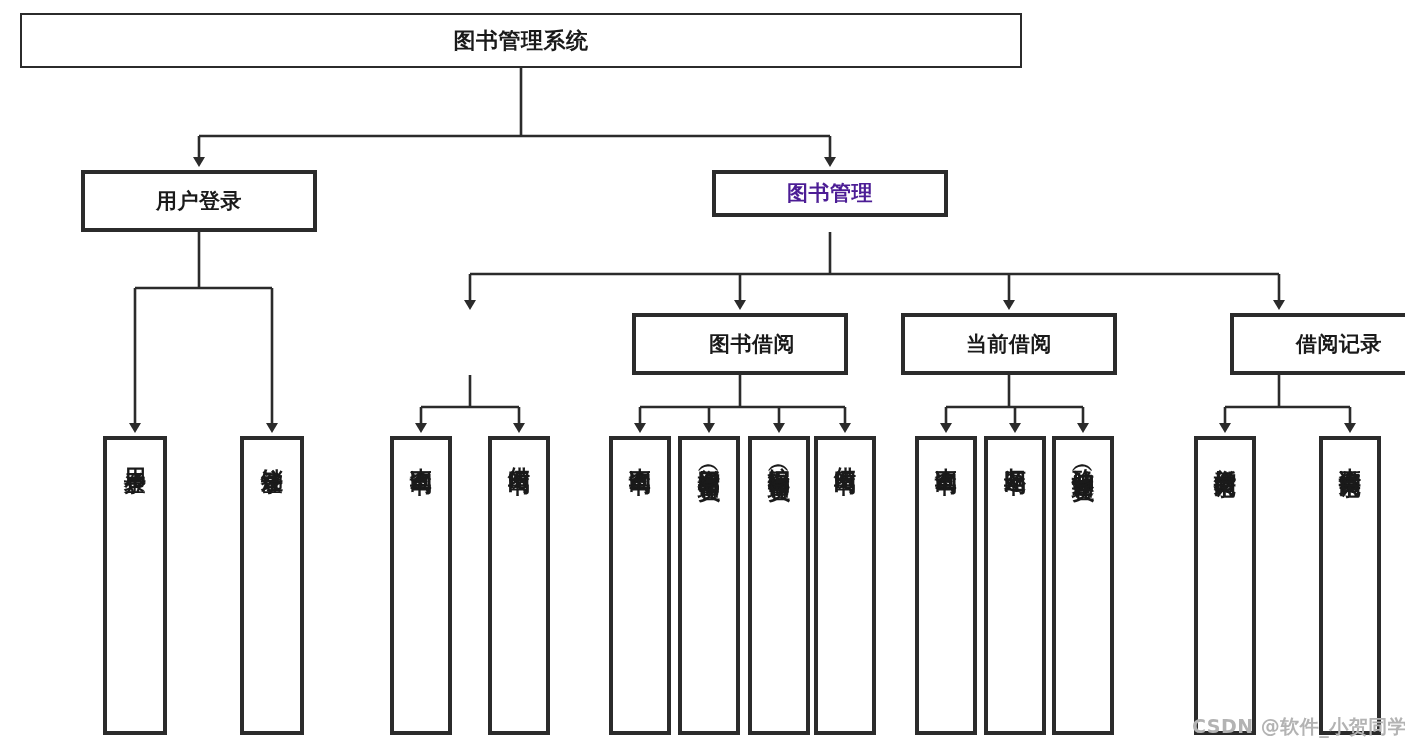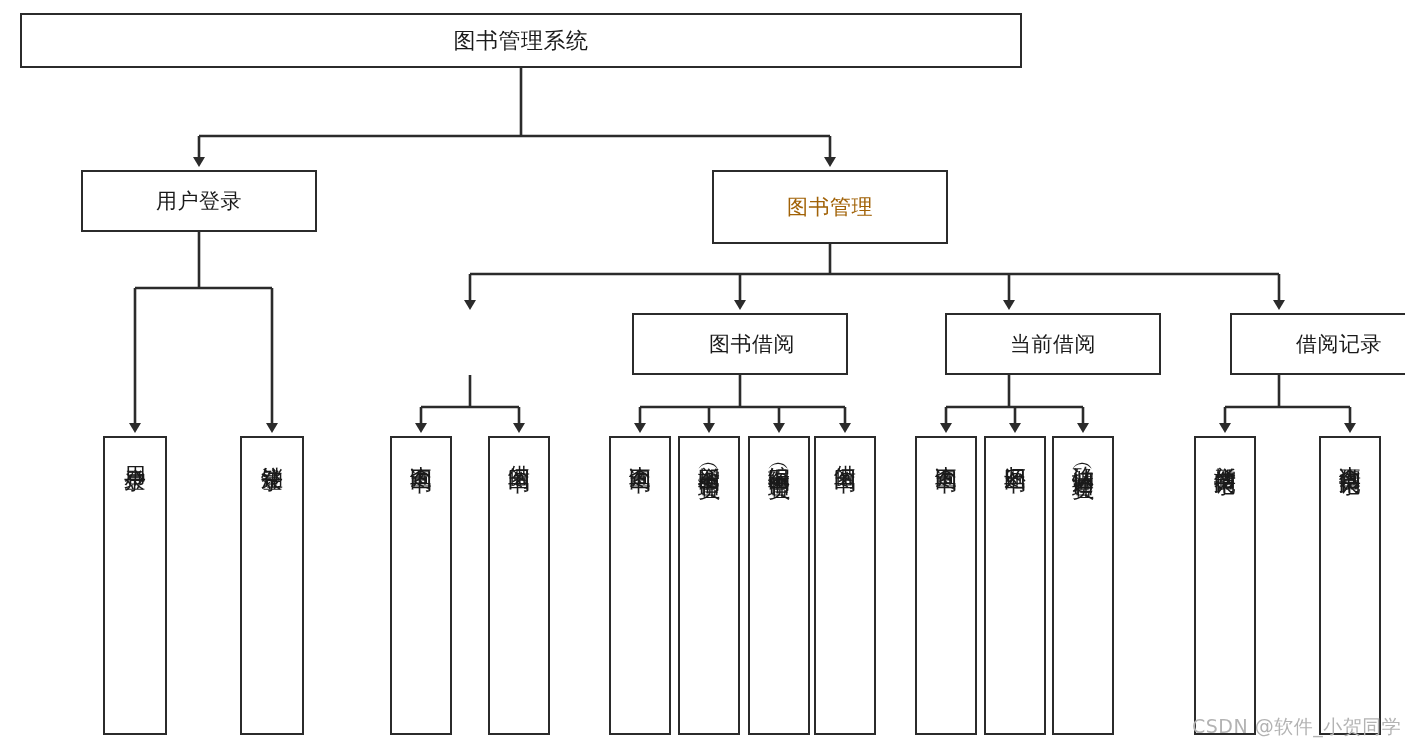--- a/index.html
+++ b/index.html
@@ -22,21 +22,21 @@
     position: absolute;
     left: 0;
     top: 0;
     width: 1405px;
     height: 747px;
   }
   .node {
     position: absolute;
     box-sizing: border-box;
     background: #ffffff;
-    border: 2px solid #c2410c;
+    border: 4px solid #c2410c;
     display: flex;
     align-items: center;
     justify-content: center;
     color: #1a1a1a;
   }
   .node.level0 { border-width: 2px; }
   .node-label {
     display: block;
     text-align: center;
     line-height: 1.18;
@@ -69,21 +69,21 @@
     color: #b3b3b3;
     font-size: 19px;
     white-space: nowrap;
     font-family: "DejaVu Sans", "Liberation Sans", sans-serif;
     letter-spacing: 0.5px;
   }
 </style>
 </head>
 <body>
 
-<div id="canvas" style="background: rgb(255, 255, 255);">
+<div id="canvas" style="background: rgb(255, 255, 255); font-weight: bold;">
 
   <svg id="diagram-svg" viewBox="0 0 1405 747" xmlns="http://www.w3.org/2000/svg">
     <defs>
       <marker id="arrow" markerWidth="10" markerHeight="12" refX="1" refY="6" orient="auto" markerUnits="userSpaceOnUse">
         <path d="M0,0 L10,6 L0,12 z" fill="#2b2b2b"></path>
       </marker>
     </defs>
     <g stroke="#2b2b2b" stroke-width="2.6" fill="none">
 
       <path d="M521,68 L521,136"></path>
@@ -129,30 +129,30 @@
   </svg>
 
   <div class="node h level0" style="left: 20px; top: 13px; width: 1002px; height: 55px; border-color: rgb(43, 43, 43); color: rgb(26, 26, 26);">
     <span class="node-label">图书管理系统</span>
   </div>
 
   <div class="node h" style="left: 81px; top: 170px; width: 236px; height: 62px; border-color: rgb(43, 43, 43); color: rgb(26, 26, 26);">
     <span class="node-label">用户登录</span>
   </div>
 
-  <div class="node h" style="left: 712px; top: 170px; width: 236px; height: 74px; border-color: rgb(43, 43, 43); color: #a16207;">
+  <div class="node h" style="left: 712px; top: 170px; width: 236px; height: 47px; border-color: rgb(43, 43, 43); color: #4c1d95;">
     <span class="node-label">图书管理</span>
   </div>
 
 
   <div class="node h" style="left: 632px; top: 313px; width: 216px; height: 62px; border-color: rgb(43, 43, 43); color: rgb(26, 26, 26); padding-left: 24px;">
     <span class="node-label">图书借阅</span>
   </div>
 
-  <div class="node h" style="left: 901px; top: 313px; width: 216px; height: 62px; border-color: rgb(43, 43, 43); color: rgb(26, 26, 26); margin-left: 44px;">
+  <div class="node h" style="left: 901px; top: 313px; width: 216px; height: 62px; border-color: rgb(43, 43, 43); color: rgb(26, 26, 26);">
     <span class="node-label">当前借阅</span>
   </div>
 
   <div class="node h" style="left: 1230px; top: 313px; width: 218px; height: 62px; border-color: rgb(43, 43, 43); color: rgb(26, 26, 26);">
     <span class="node-label">借阅记录</span>
   </div>
 
   <div class="node v" style="left: 103px; top: 436px; width: 64px; height: 299px; border-color: rgb(43, 43, 43); color: rgb(26, 26, 26);">
     <span class="node-label">用户登录</span>
   </div>

